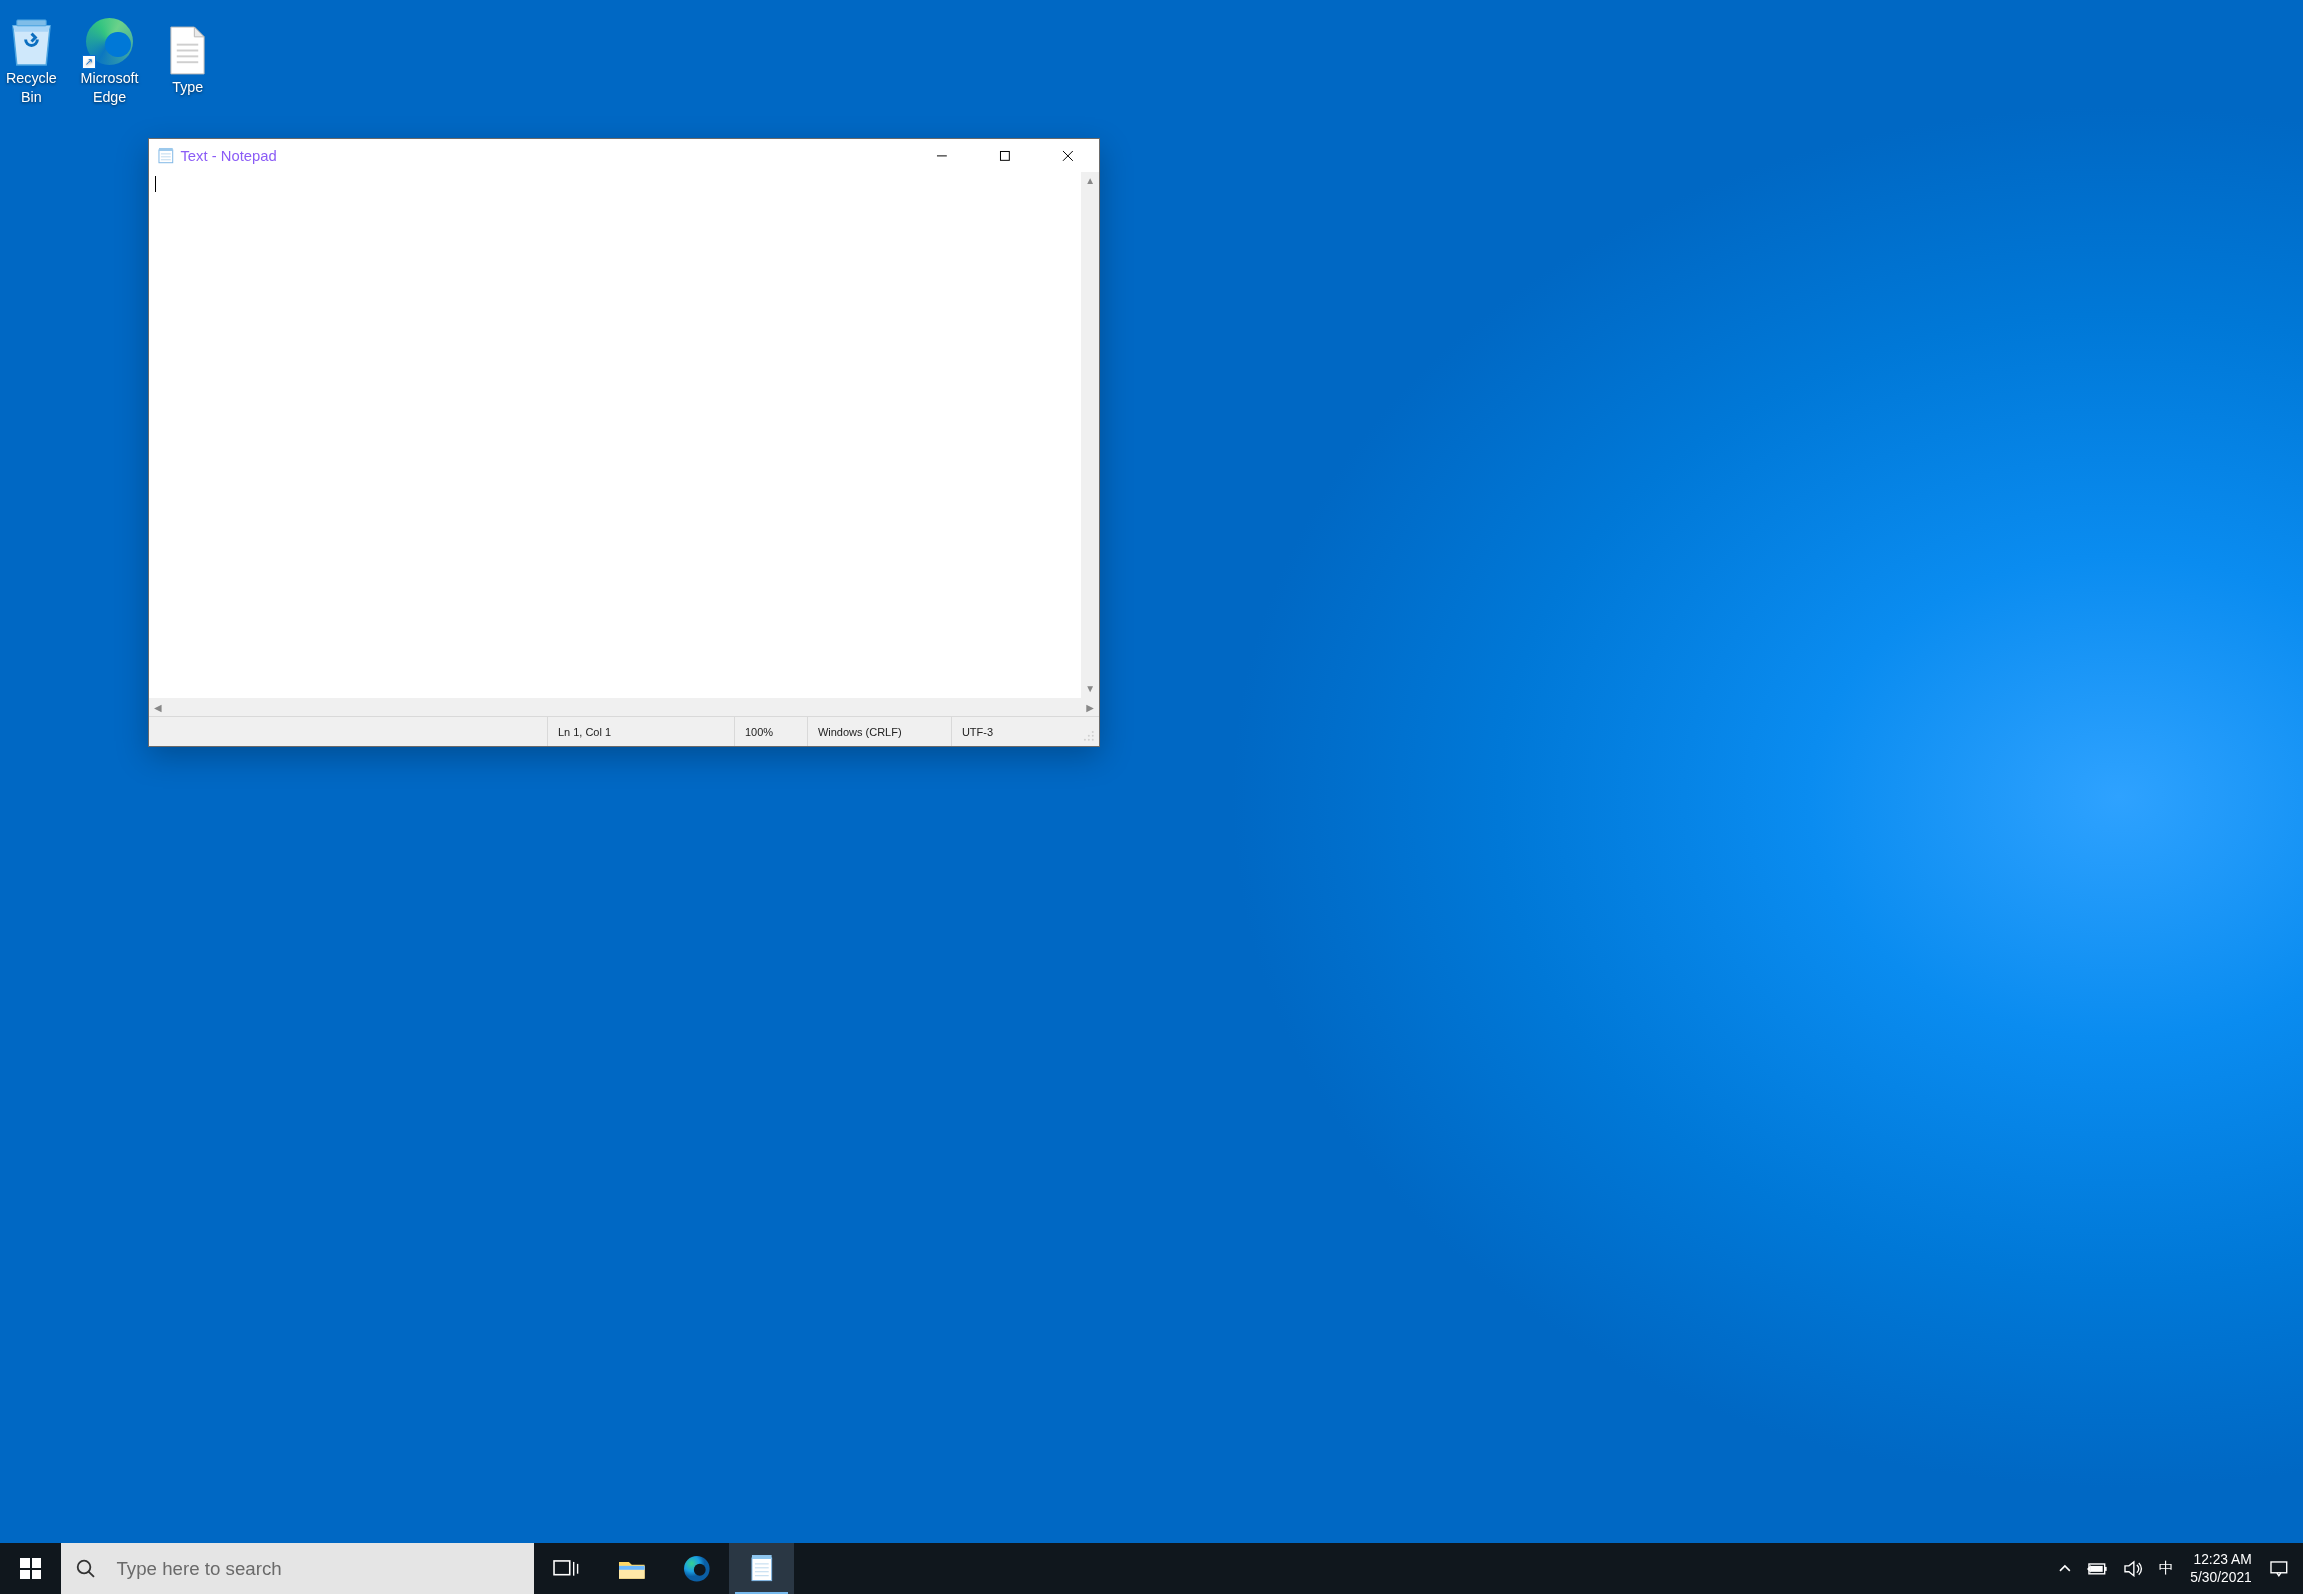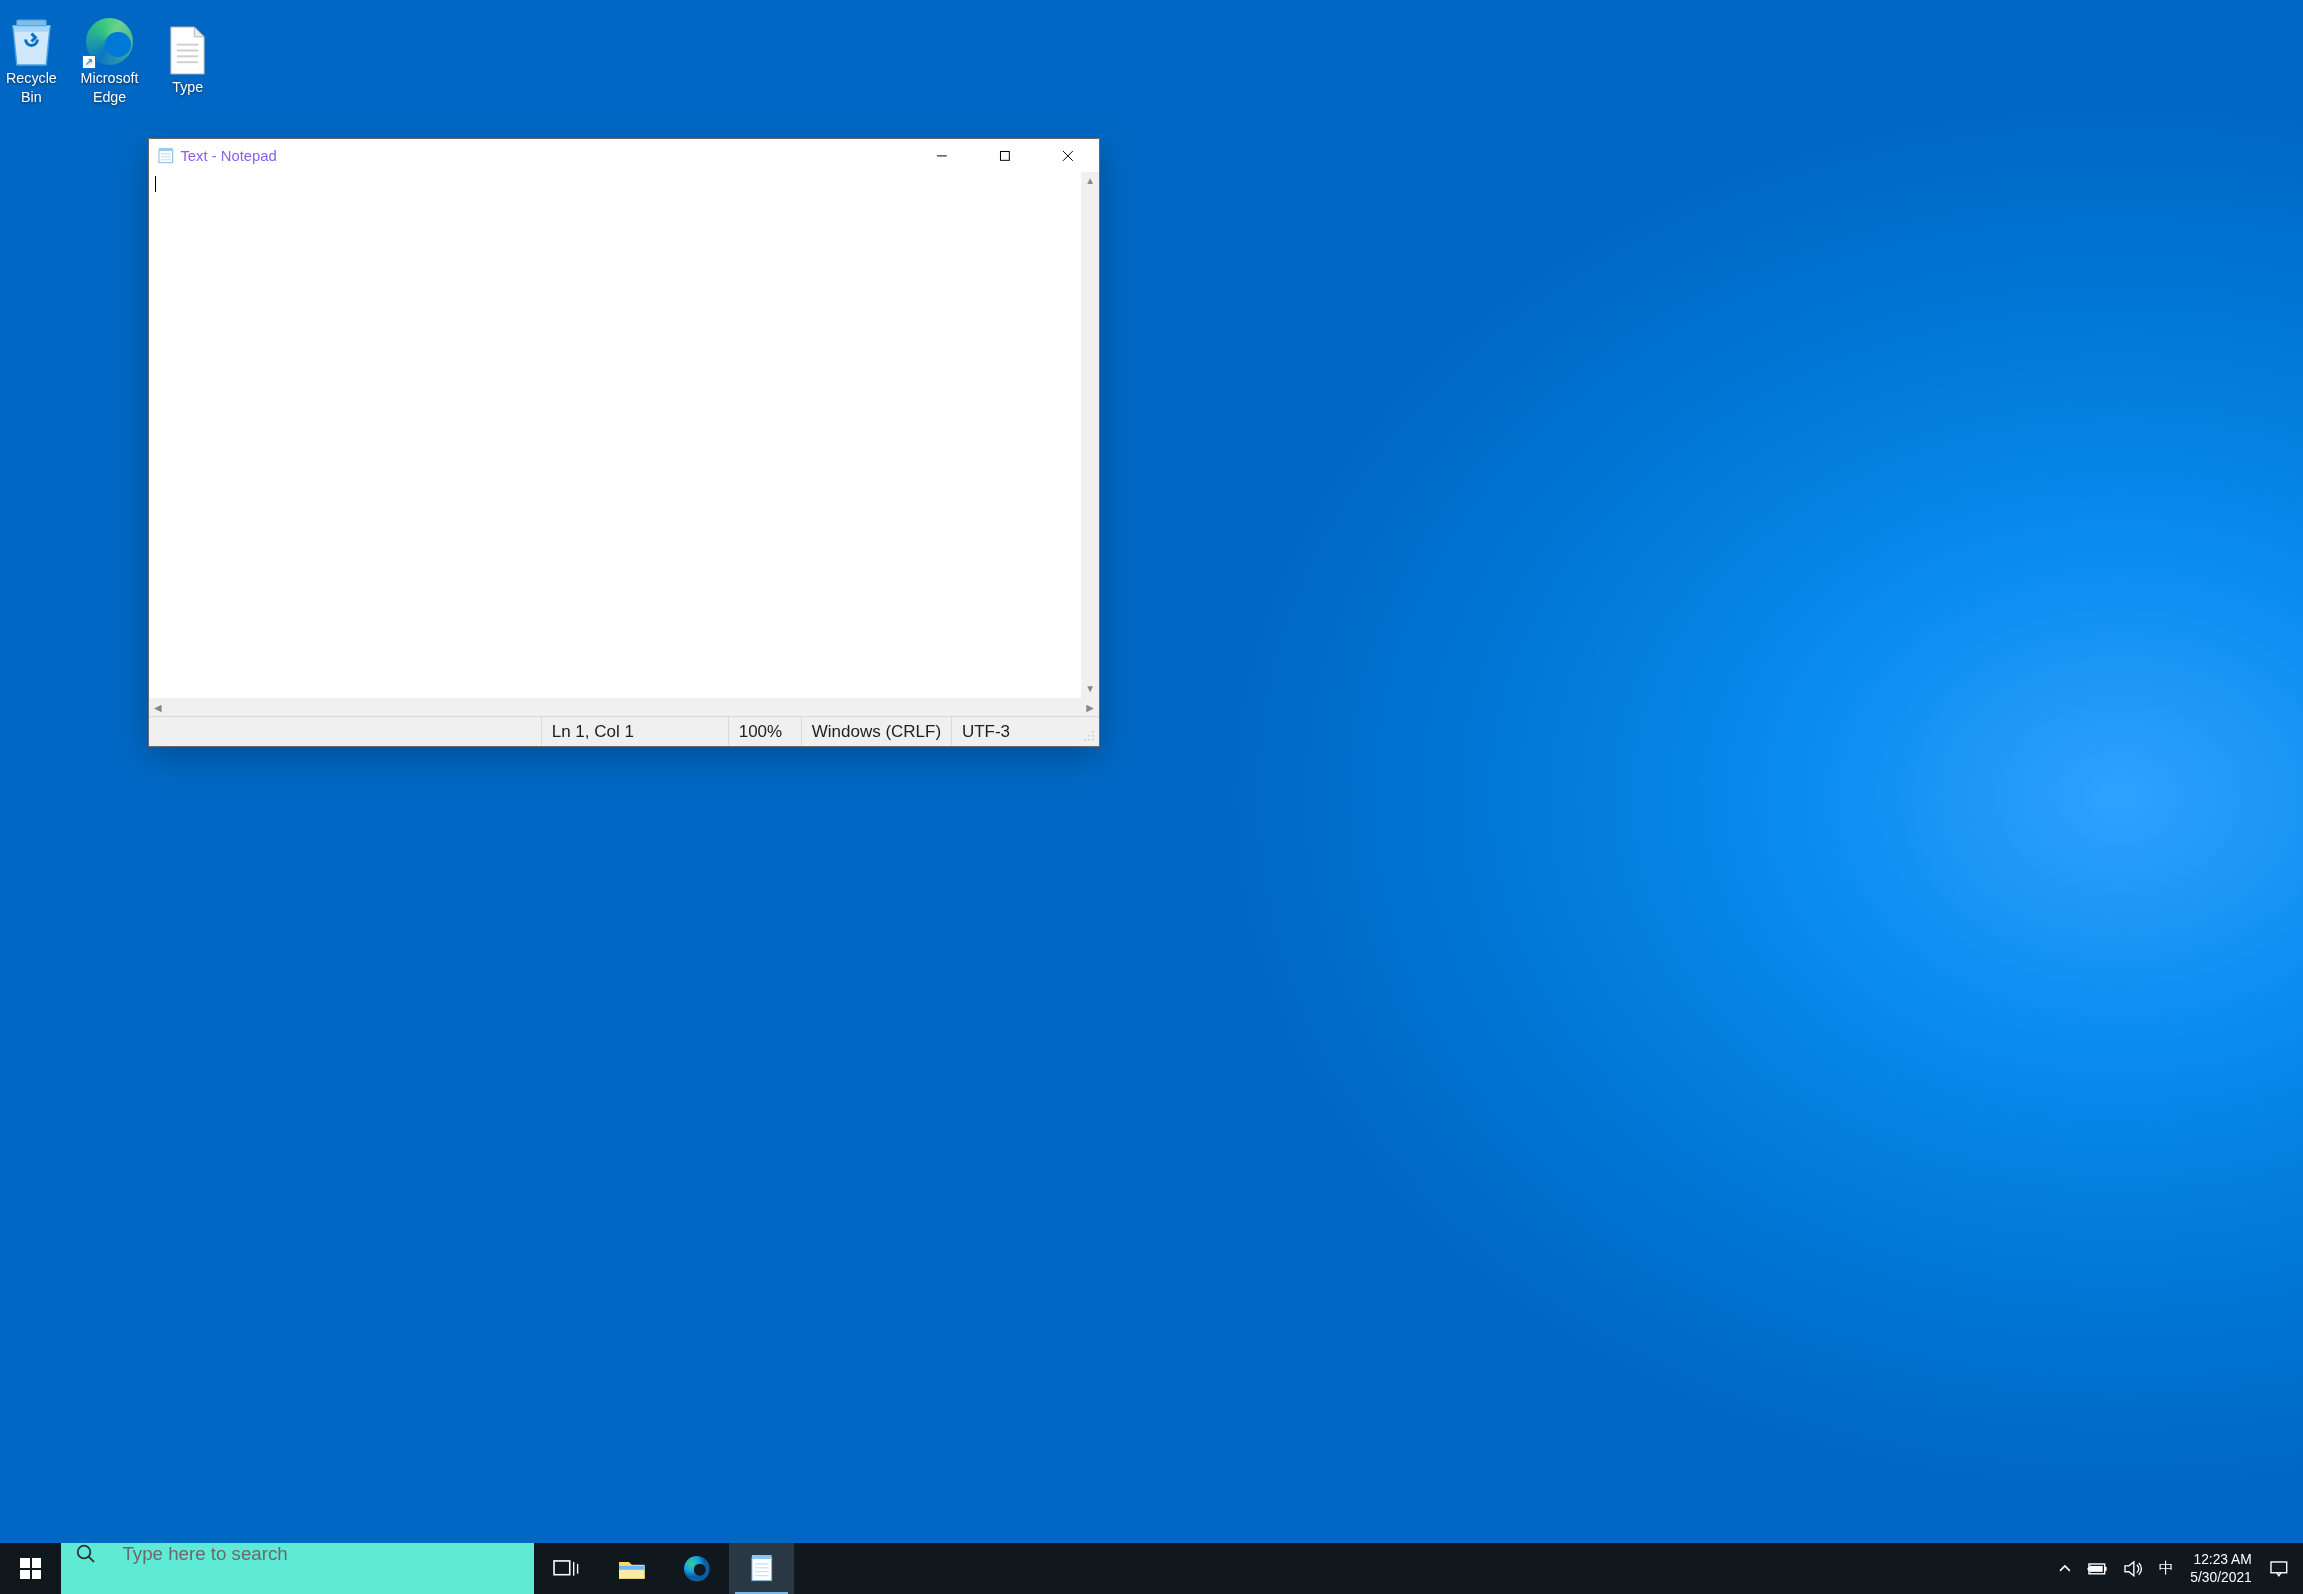--- a/index.html
+++ b/index.html
@@ -94,41 +94,41 @@
   .vscroll .track { flex:1; }
 
   .hscroll {
     height:17.7px; background:#f0f0f0; display:flex; align-items:center;
   }
   .hscroll .arrow { width:17.7px; height:100%; display:flex; align-items:center; justify-content:center; color:#888; font-size:9.9px; }
   .hscroll .track { flex:1; }
 
   .status-bar {
     height:29.6px; background:#f0f0f0; border-top:1px solid #d9d9d9;
-    display:flex; align-items:center; font-size:17px; color:#222;
+    display:flex; align-items:center; font-size:11px; color:#222;
     position:relative;
   }
   .status-cell { height:100%; display:flex; align-items:center; padding:0 9.9px; border-left:1px solid #d9d9d9; }
   .status-spacer { flex:1; }
   .resize-grip { width:17.7px; height:17.7px; align-self:flex-end; margin-left:auto; opacity:.3; position:absolute; right:2px; bottom:2px; }
 
   
   .taskbar {
     position:absolute; left:0; right:0; bottom:0; height:51px;
     background:#10171d;
     display:flex; align-items:stretch; color:#fff;
   }
   .start-btn {
     width:61px; display:flex; align-items:center; justify-content:center; background:#10171d;
   }
   .win-logo { width:21.7px; height:21.7px; display:grid; grid-template-columns:1fr 1fr; grid-template-rows:1fr 1fr; gap:2px; }
   .win-logo div { background:#fff; }
 
   .search-box {
-    flex: 0 0 473px; background:#5eead4; display:flex; align-items:flex-start; padding:0 13.8px; gap:26px;
+    flex: 0 0 473px; background:#e5e5e5; display:flex; align-items:center; padding:0 13.8px; gap:20px;
     color:#606060;
   }
   .search-box .mag { width:21.7px; height:21.7px; }
   .search-box span { font-size:18.7px; color:#6a6a6a; }
 
   .task-btn {
     width:65px; display:flex; align-items:center; justify-content:center; position:relative;
   }
   .task-btn.active { background:#2a3744; }
   .task-btn.active::after {

